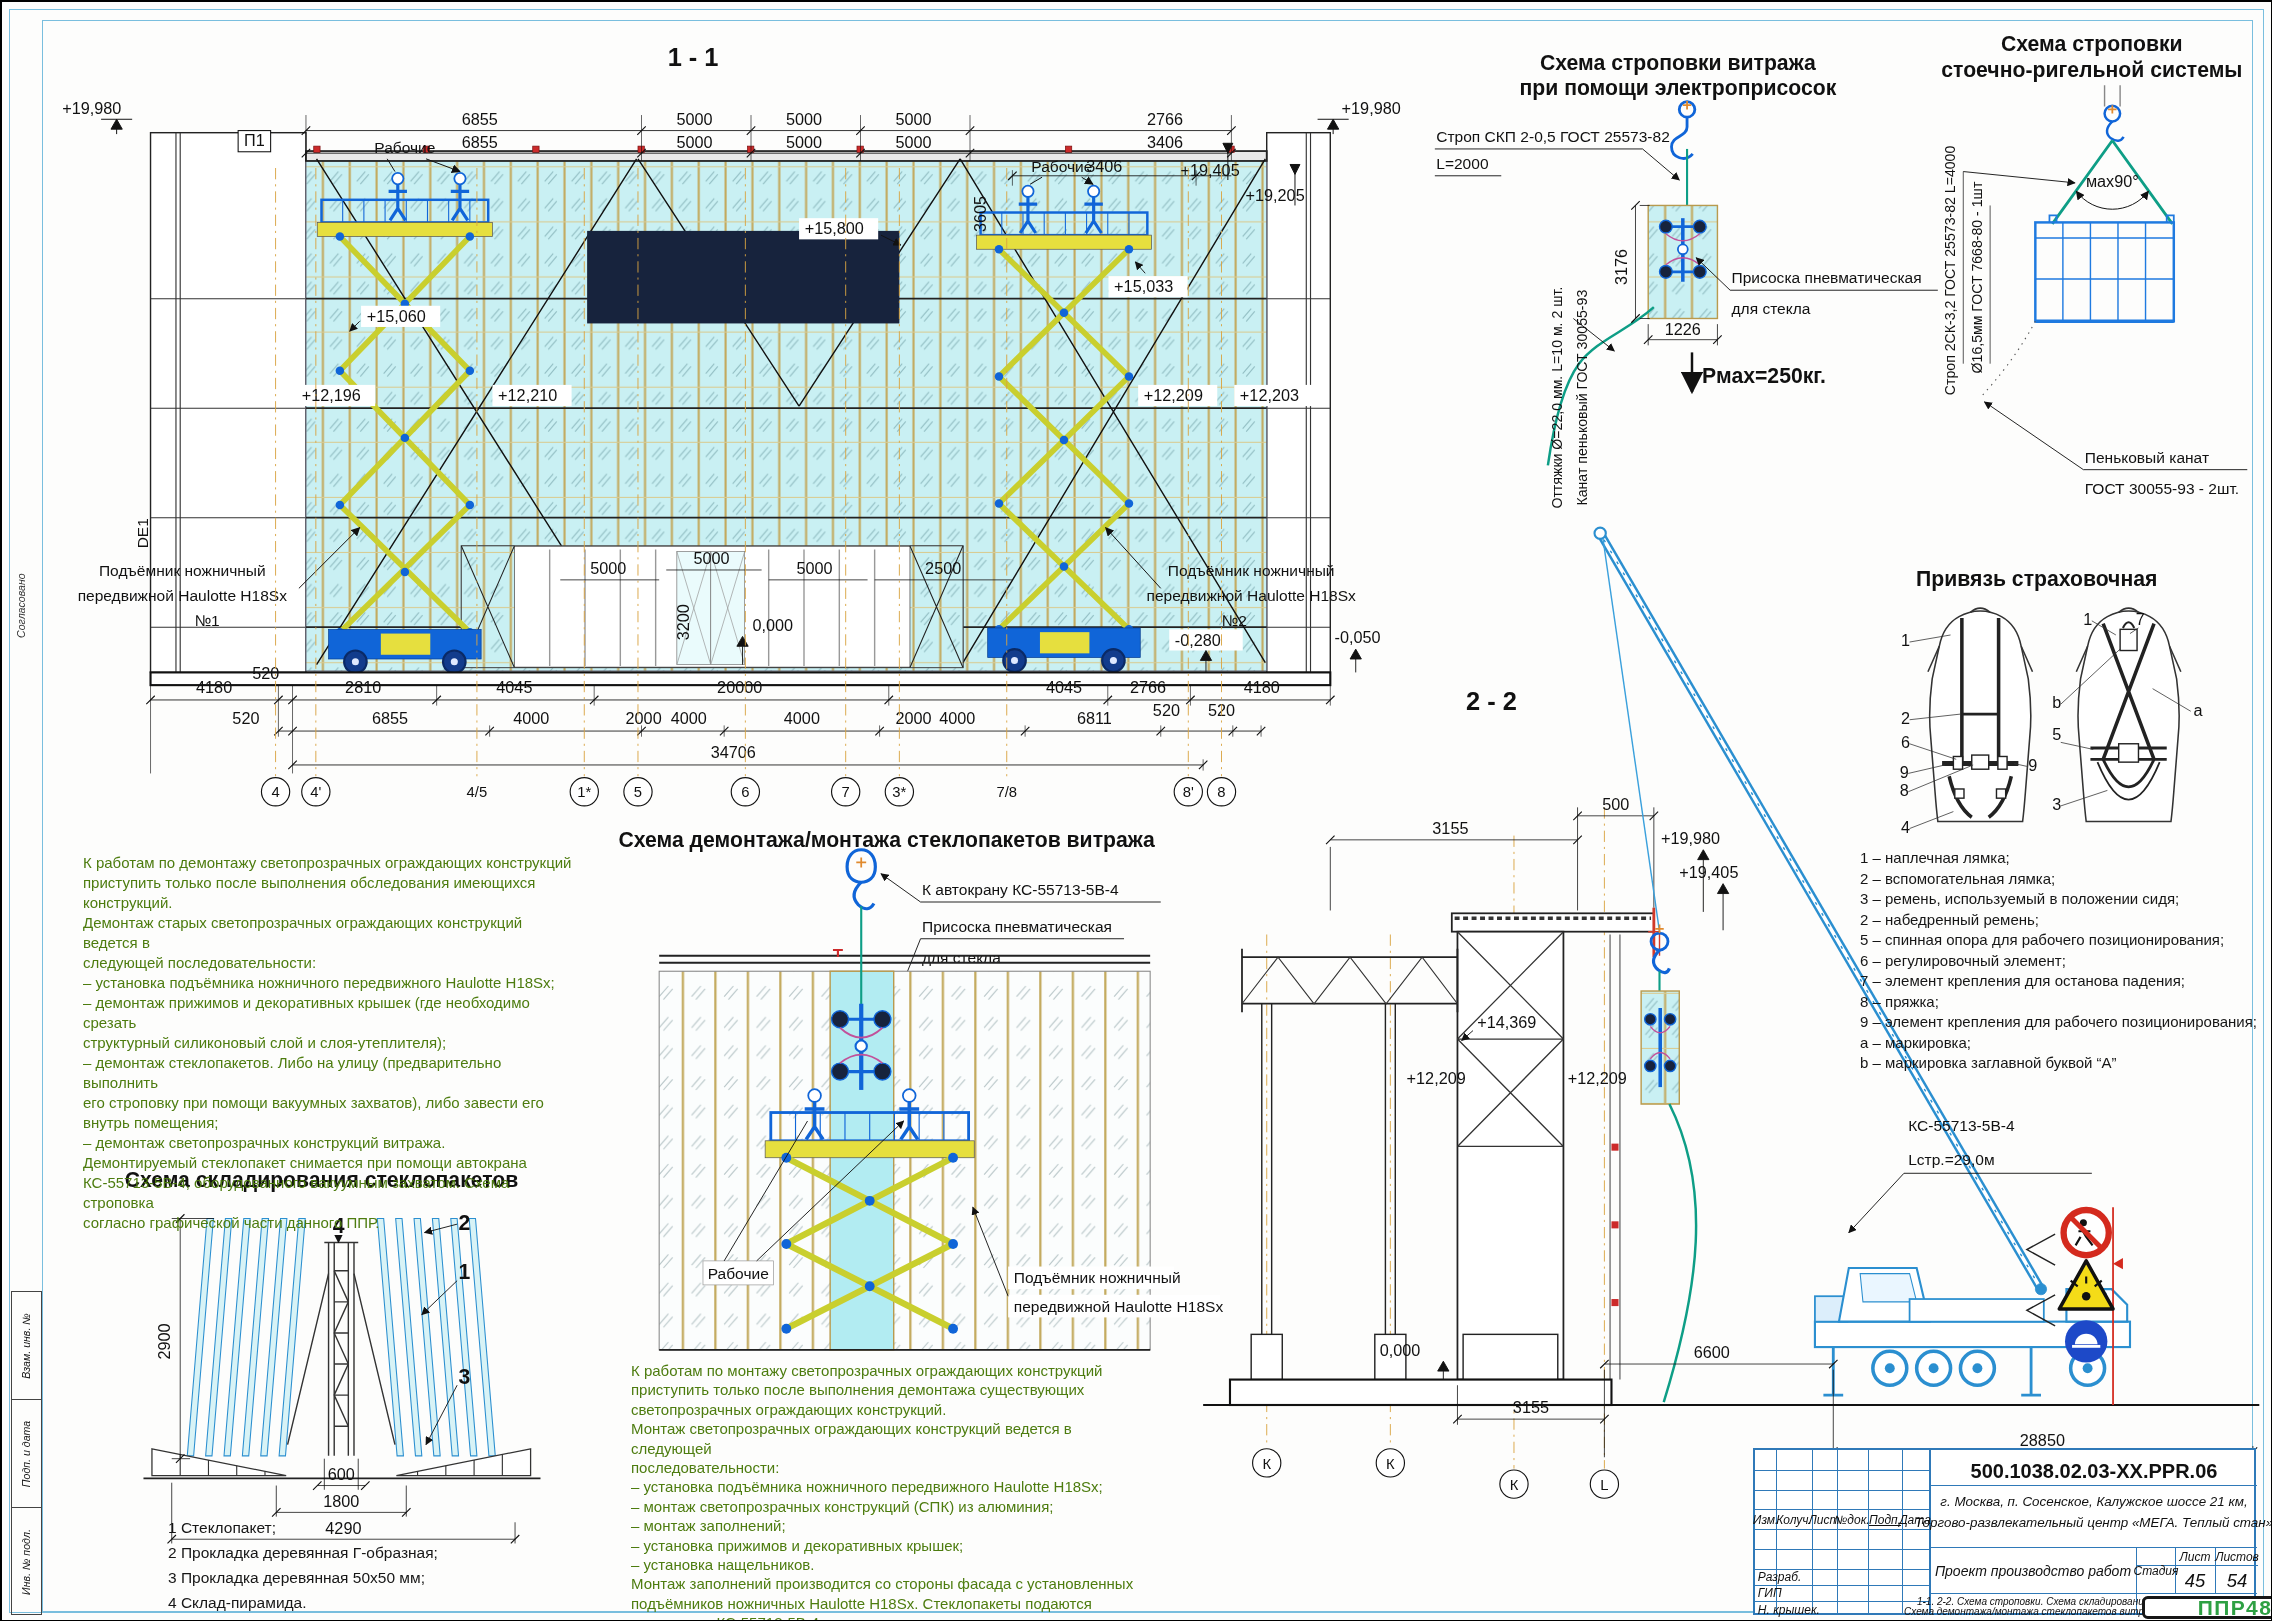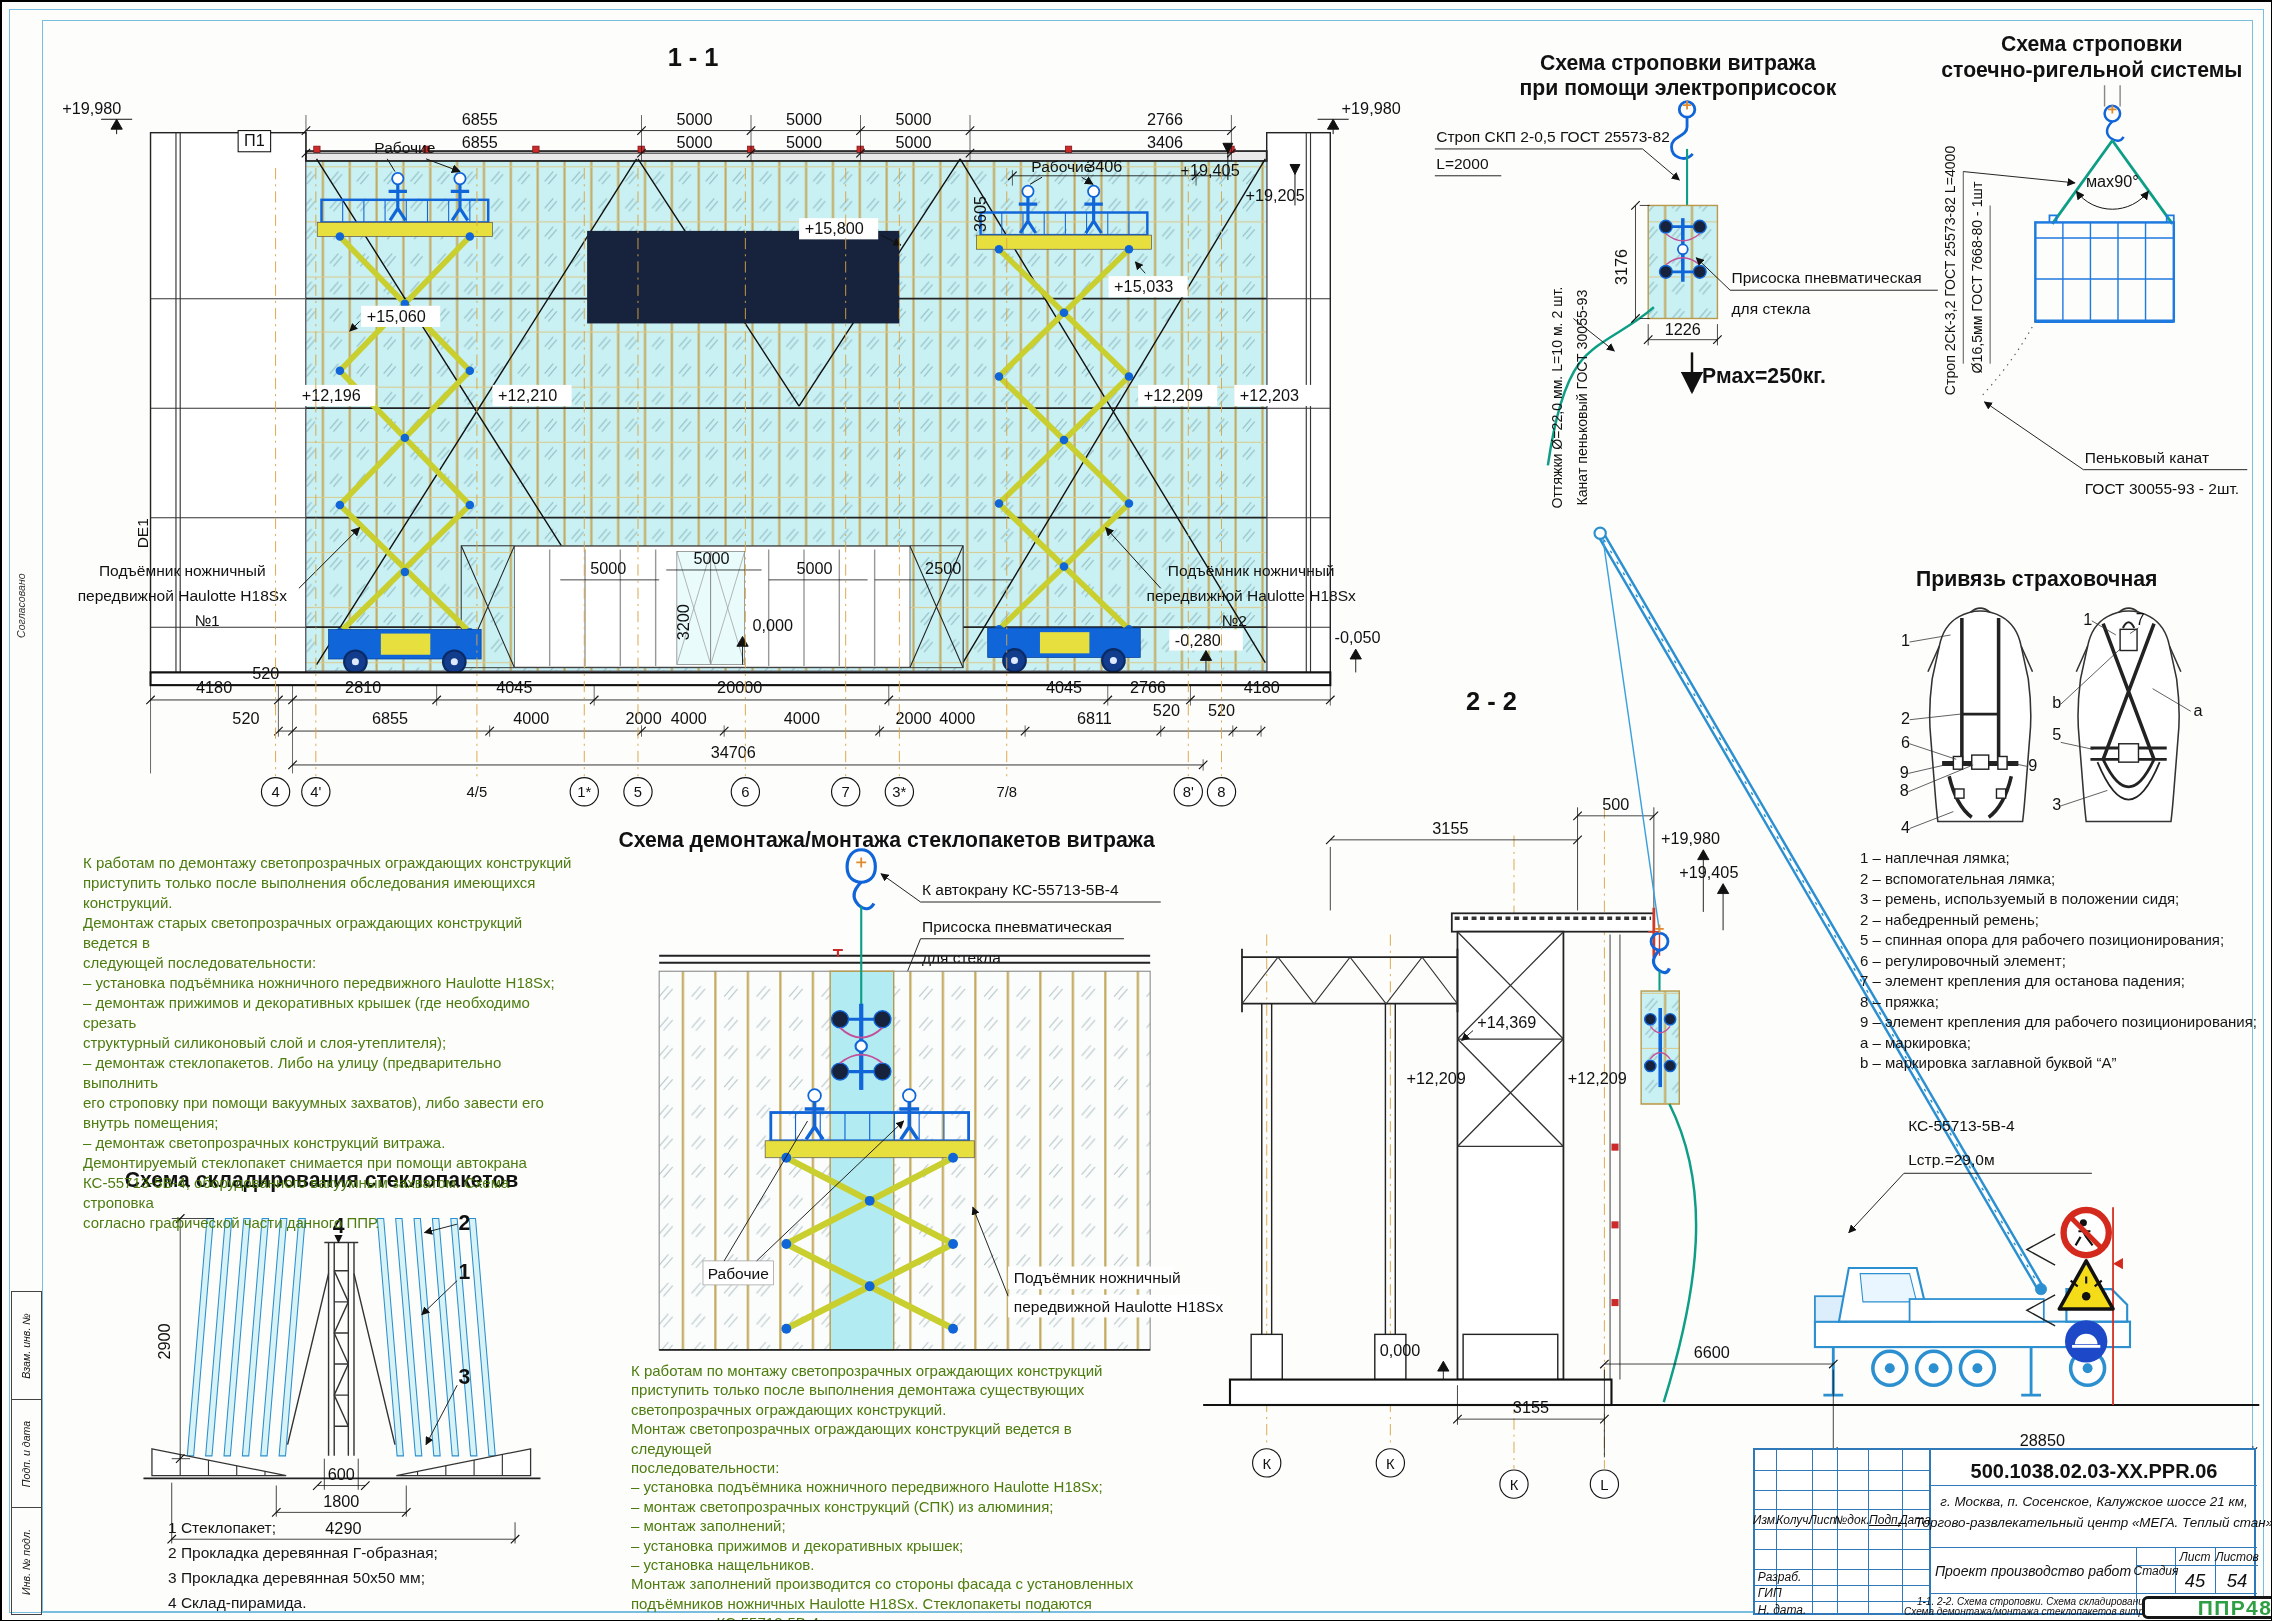--- a/index.html
+++ b/index.html
@@ -786,21 +786,21 @@
 
     <div class="tx tc" style="left:10.6px;top:63px;">Изм.</div>
     <div class="tx tc" style="left:39px;top:63px;">Колуч.</div>
     <div class="tx tc" style="left:69px;top:63px;">Лист</div>
     <div class="tx tc" style="left:97px;top:63px;">№док.</div>
     <div class="tx tc" style="left:130px;top:63px;text-decoration:underline;">Подп.</div>
     <div class="tx tc" style="left:160px;top:63px;">Дата</div>
 
     <div class="tx" style="left:2.8px;top:120px;">Разраб.</div>
     <div class="tx" style="left:2.8px;top:136px;">ГИП</div>
-    <div class="tx" style="left:2.8px;top:153px;">Н. дата.</div>
+    <div class="tx" style="left:2.8px;top:153px;">Н. крышек.</div>
 
     <div class="h" style="left:174px;top:35px;width:328px;"></div>
     <div class="h" style="left:174px;top:97px;width:328px;"></div>
     <div class="h" style="left:174px;top:143px;width:328px;"></div>
     <div class="v" style="left:381px;top:97px;bottom:0;"></div>
     <div class="v" style="left:420px;top:97px;height:47px;"></div>
     <div class="v" style="left:460px;top:97px;height:47px;"></div>
     <div class="h" style="left:381px;top:115px;width:122px;"></div>
     <div class="tx tc" style="left:339px;top:10px;font-size:20px;font-style:normal;font-weight:600;">500.1038.02.03-XX.PPR.06</div>
     <div class="tx tc" style="left:339px;top:44px;font-size:13.4px;">г. Москва, п. Сосенское, Калужское шоссе 21 км,</div>

